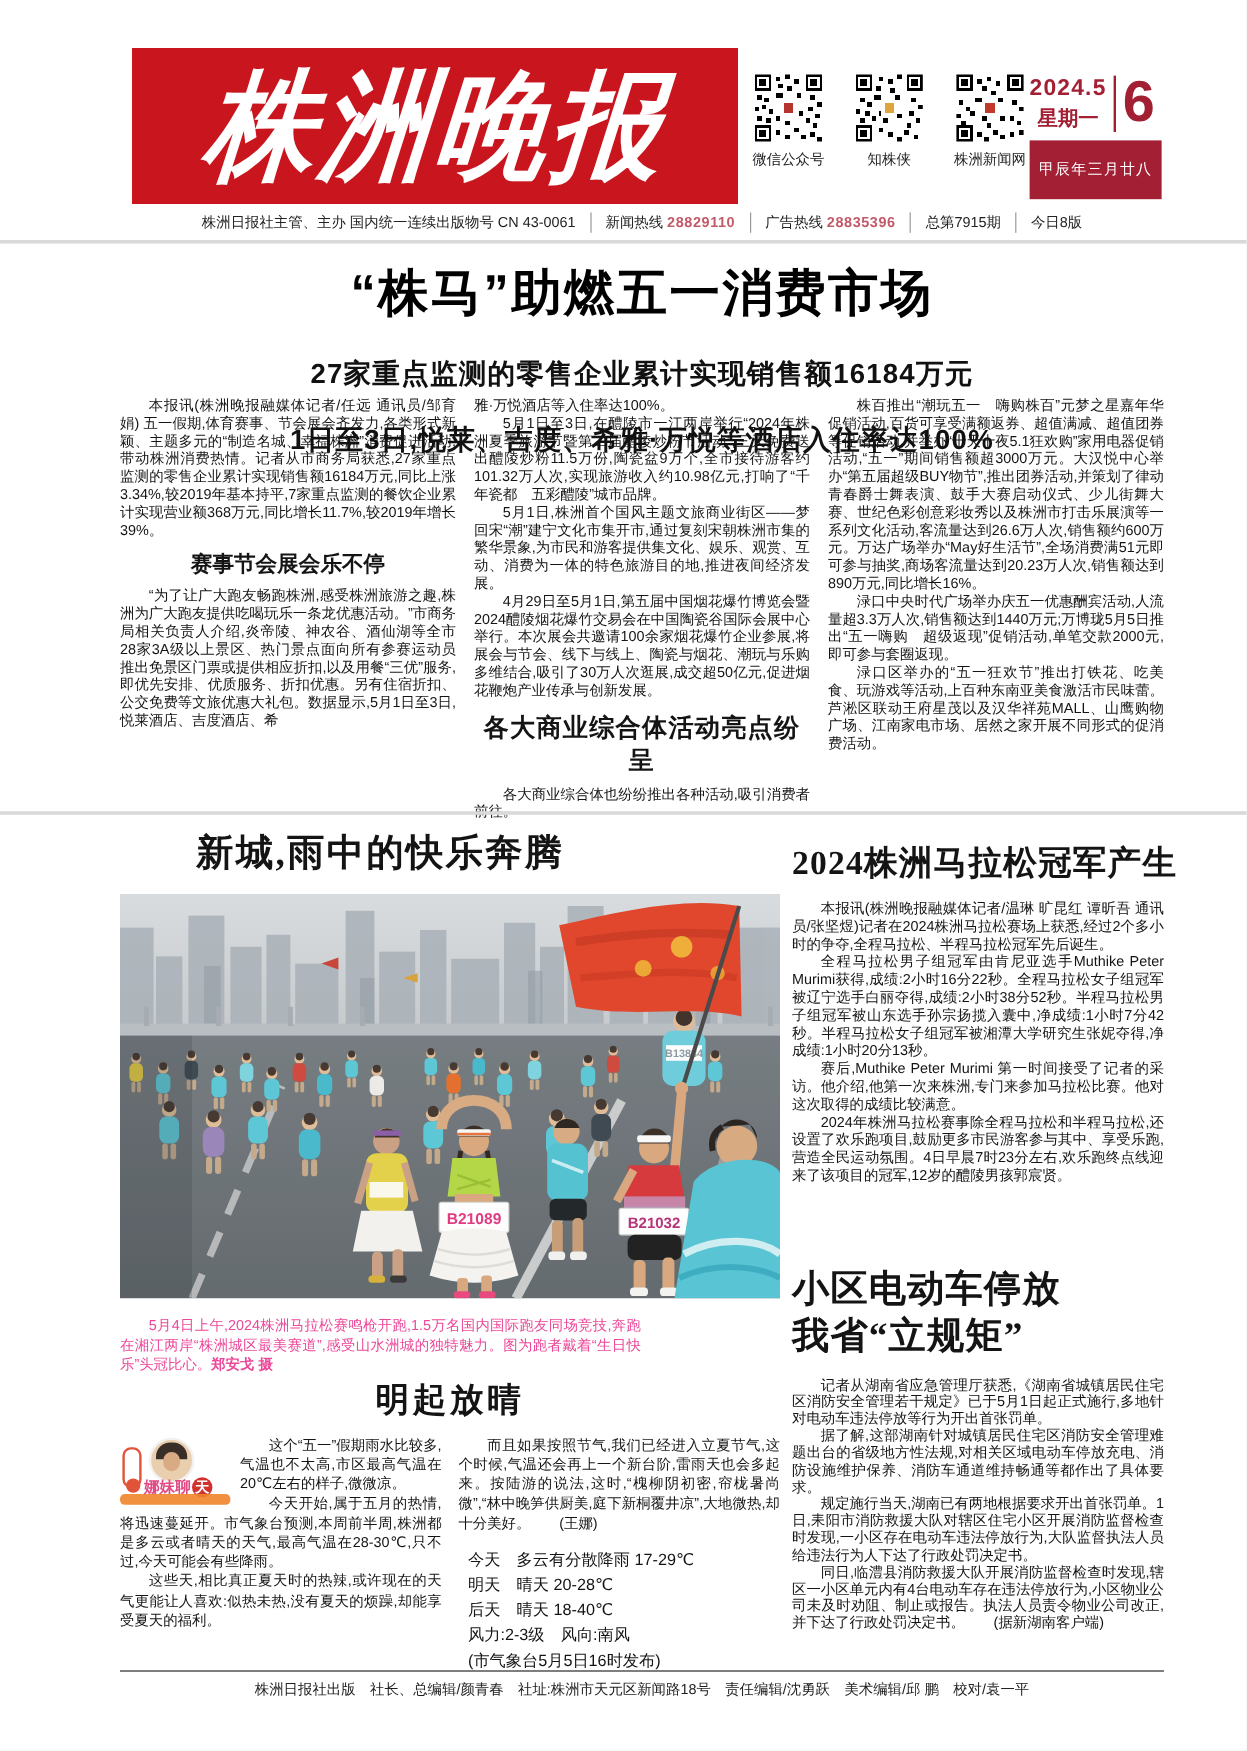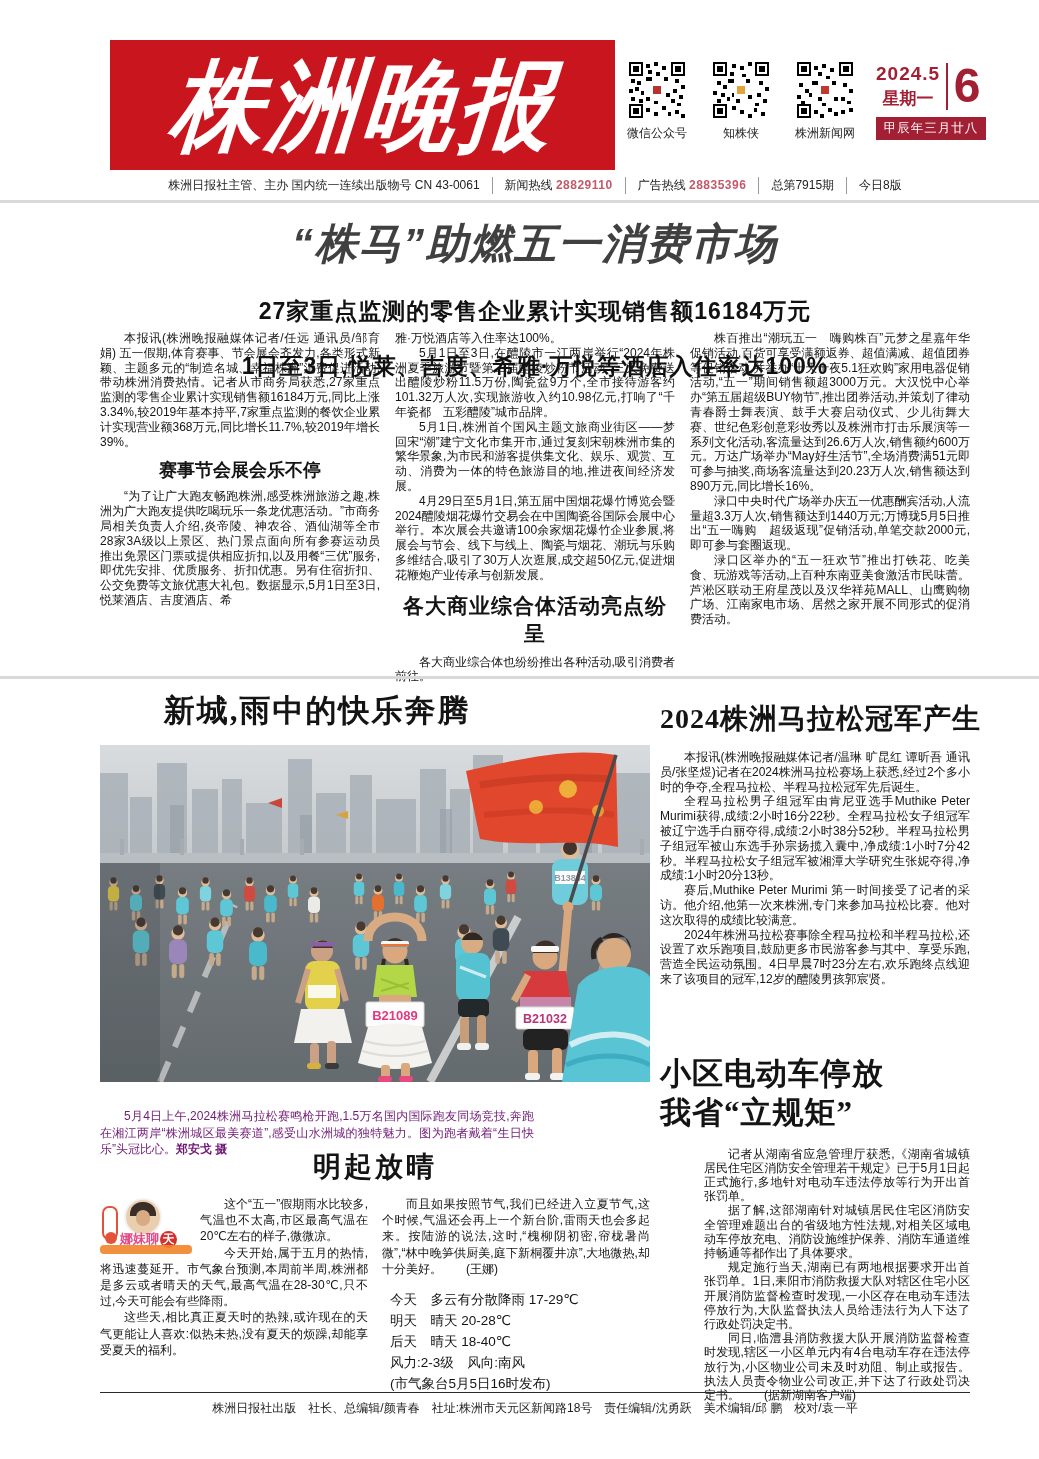--- a/index.html
+++ b/index.html
@@ -9,58 +9,58 @@
   
   .masthead-box{position:absolute;left:110px;top:40px;width:505px;height:130px;
                 background:var(--masthead-red,#c9161e);display:flex;align-items:center;justify-content:center;}
   .masthead-title{color:#fff;font-family:"DejaVu Serif","Liberation Serif",serif;font-weight:bold;
                   font-style:italic;font-size:92px;letter-spacing:4px;line-height:1;
                   transform:skewX(-5deg) scaleY(1.08);white-space:nowrap;}
   .qr-area{position:absolute;left:626px;top:62px;display:flex;gap:22px;}
   .qr-item{width:62px;text-align:center;}
   .qr-item svg{width:56px;height:56px;display:block;margin:0 auto;background:#fff;}
   .qr-label{font-size:12px;margin-top:7px;color:#222;white-space:nowrap;}
-  .date-block{position:absolute;left:876px;top:62px;width:110px;}
+  .date-block{position:absolute;left:858px;top:62px;width:110px;}
   .date-row{display:flex;align-items:center;}
   .date-left{flex:1;text-align:center;color:var(--date-red,#a31f34);font-weight:bold;border-right:2px solid var(--date-red,#a31f34);padding-right:6px;}
   .date-ym{font-size:19px;letter-spacing:1px;}
   .date-week{font-size:17px;margin-top:2px;}
   .date-day{width:40px;text-align:center;color:var(--date-red,#a31f34);font-weight:bold;font-size:48px;line-height:1;}
   .lunar-bar{margin-top:7px;background:var(--date-red,#a31f34);color:#fff;font-size:12.5px;
-             text-align:center;padding:3px 0;letter-spacing:1px;}
+             text-align:center;padding:16px 0;letter-spacing:1px;}
 
   
   .info-line{position:absolute;left:100px;top:177px;width:870px;text-align:center;font-size:12px;color:#222;}
   .info-seg{display:inline-block;padding:0 12px;}
   .info-seg + .info-seg{border-left:1px solid #999;}
   .phone{color:var(--phone-red,#c25a6a);font-weight:bold;letter-spacing:.5px;}
   .top-rule{position:absolute;left:0;top:200px;width:1039px;height:3px;background:#d9d9d9;}
 
   
   .lead-heads{position:absolute;left:100px;top:216px;width:870px;text-align:center;}
-  .lead-h1{margin:0;font-size:42px;font-weight:900;letter-spacing:2px;color:#404040;font-style:italic;}
+  .lead-h1{margin:0;font-size:42px;font-weight:900;letter-spacing:2px;color:#000000;}
   .lead-deck{margin:24px 0 0;font-size:23px;font-weight:700;letter-spacing:1px;color:#111;}
 
   
   .lead-cols{position:absolute;left:100px;top:331px;width:870px;display:flex;gap:15px;}
   .lead-col{flex:1;min-width:0;}
   .lead-col p{margin:0;font-size:12px;line-height:14.8px;text-align:justify;text-indent:2em;}
   .lead-col p.noindent{text-indent:0;}
   .colsub{text-align:center;font-weight:bold;font-size:18px;margin:9px 0 7px;
           font-family:"Liberation Serif","DejaVu Serif",serif;}
   .colsub.big{font-size:21px;letter-spacing:1px;}
   .mid-rule{position:absolute;left:0;top:676px;width:1039px;height:3px;background:#d9d9d9;}
 
   
   .photo-story{position:absolute;left:100px;top:690px;width:434px;}
   .photo-h2{margin:0 0 13px;text-align:center;font-size:31px;font-weight:900;letter-spacing:2px;
             font-family:"Liberation Serif","DejaVu Serif",serif;}
   .photo-frame{width:550px;height:337px;overflow:hidden;background:#cfd3d6;}
   .photo-frame svg{display:block;}
-  .photo-caption{margin-top:26px;font-size:12px;line-height:16.5px;text-align:justify;text-indent:2em;color:#701a75;}
+  .photo-caption{margin-top:14px;font-size:12px;line-height:16.5px;text-align:justify;text-indent:2em;color:#ec4899;}
   .byline{font-weight:bold;white-space:nowrap;}
 
   
   .weather{position:absolute;left:100px;top:1148px;width:550px;}
   .weather-h2{margin:0 0 10px;text-align:center;font-size:28px;font-weight:900;letter-spacing:3px;
               font-family:"Liberation Serif","DejaVu Serif",serif;}
   .weather-cols{display:flex;gap:14px;}
   .weather-col{flex:1;min-width:0;}
   .weather-col p{margin:0;font-size:12px;line-height:16.2px;text-align:justify;text-indent:2em;}
   .wlogo{float:left;width:92px;height:56px;position:relative;margin:2px 8px 2px 0;}
@@ -78,21 +78,21 @@
   .forecast div{white-space:nowrap;}
 
   
   .marathon{position:absolute;left:660px;top:700px;width:310px;}
   .marathon-h2{margin:0 0 12px;text-align:center;font-size:28px;font-weight:900;letter-spacing:1px;
                font-family:"Liberation Serif","DejaVu Serif",serif;white-space:nowrap;}
   .marathon p,.ebike p{margin:0;font-size:12px;line-height:14.8px;text-align:justify;text-indent:2em;}
   .ebike{position:absolute;left:660px;top:1055px;width:310px;}
   .ebike-h2{margin:0 0 14px;font-size:31px;font-weight:900;line-height:1.25;letter-spacing:1px;
             font-family:"Liberation Serif","DejaVu Serif",serif;}
-  .ebike p{line-height:14.2px;margin-left:44px;}
+  .ebike p{line-height:14.2px;}
 
   
   .footer-rule{position:absolute;left:100px;top:1392px;width:870px;height:1px;background:#2a2a2a;}
   .footer{position:absolute;left:100px;top:1400px;width:870px;text-align:center;font-size:12px;color:#222;}
 </style>
 </head>
 <body>
 
 <div class="sheet">
 

